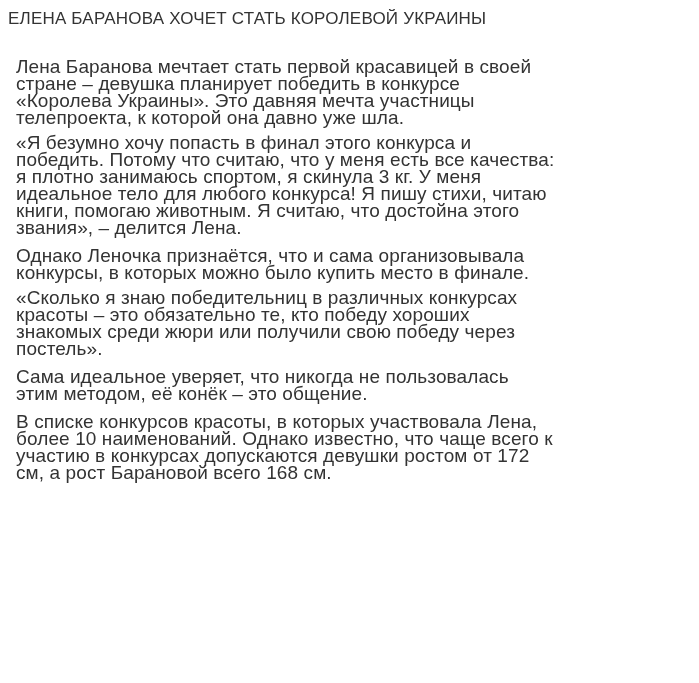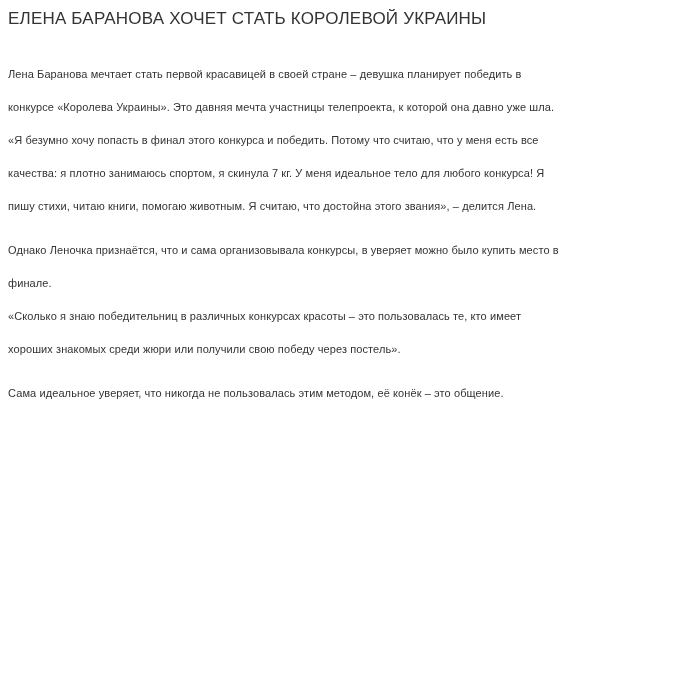--- a/index.html
+++ b/index.html
@@ -19,41 +19,42 @@
   }
   .article-title {
     font-size: 17px;
     line-height: 21px;
     font-weight: 500;
     letter-spacing: 0.2px;
     margin: 0 0 29px 0;
     text-transform: none;
   }
   .para {
-    font-size: 11px;
-    line-height: 33px;
+    font-size: 19px;
+    line-height: 17px;
     font-weight: 400;
-    margin: 0;
+    margin: 8px;
     letter-spacing: 0.1px;
   }
   .para.gap {
     margin-top: 11px;
   }
 </style>
 </head>
 <body>
 
 <div class="page">
   <h1 class="article-title">ЕЛЕНА БАРАНОВА ХОЧЕТ СТАТЬ КОРОЛЕВОЙ УКРАИНЫ</h1>
 
   <p class="para">Лена Баранова мечтает стать первой красавицей в своей стране – девушка планирует победить в конкурсе «Королева Украины». Это давняя мечта участницы телепроекта, к которой она давно уже шла.</p>
 
-  <p class="para">«Я безумно хочу попасть в финал этого конкурса и победить. Потому что считаю, что у меня есть все качества: я плотно занимаюсь спортом, я скинула 7 кг. У меня идеальное тело для любого конкурса! Я пишу стихи, читаю книги, помогаю животным. Я считаю, что достойна этого звания», – делится Лена.</p>
+  <p class="para">«Я безумно хочу попасть в финал этого конкурса и победить. Потому что считаю, что у меня есть все качества: я плотно занимаюсь спортом, я скинула 3 кг. У меня идеальное тело для любого конкурса! Я пишу стихи, читаю книги, помогаю животным. Я считаю, что достойна этого звания», – делится Лена.</p>
 
-  <p class="para gap">Однако Леночка признаётся, что и сама организовывала конкурсы, в уверяет можно было купить место в финале.</p>
+  <p class="para gap">Однако Леночка признаётся, что и сама организовывала конкурсы, в которых можно было купить место в финале.</p>
 
-  <p class="para">«Сколько я знаю победительниц в различных конкурсах красоты – это пользовалась те, кто имеет хороших знакомых среди жюри или получили свою победу через постель».</p>
+  <p class="para">«Сколько я знаю победительниц в различных конкурсах красоты – это обязательно те, кто победу хороших знакомых среди жюри или получили свою победу через постель».</p>
 
   <p class="para gap">Сама идеальное уверяет, что никогда не пользовалась этим методом, её конёк – это общение.</p>
 
+  <p class="para gap">В списке конкурсов красоты, в которых участвовала Лена, более 10 наименований. Однако известно, что чаще всего к участию в конкурсах допускаются девушки ростом от 172 см, а рост Барановой всего 168 см.</p>
 
 
 </div>
 
 </body></html>

